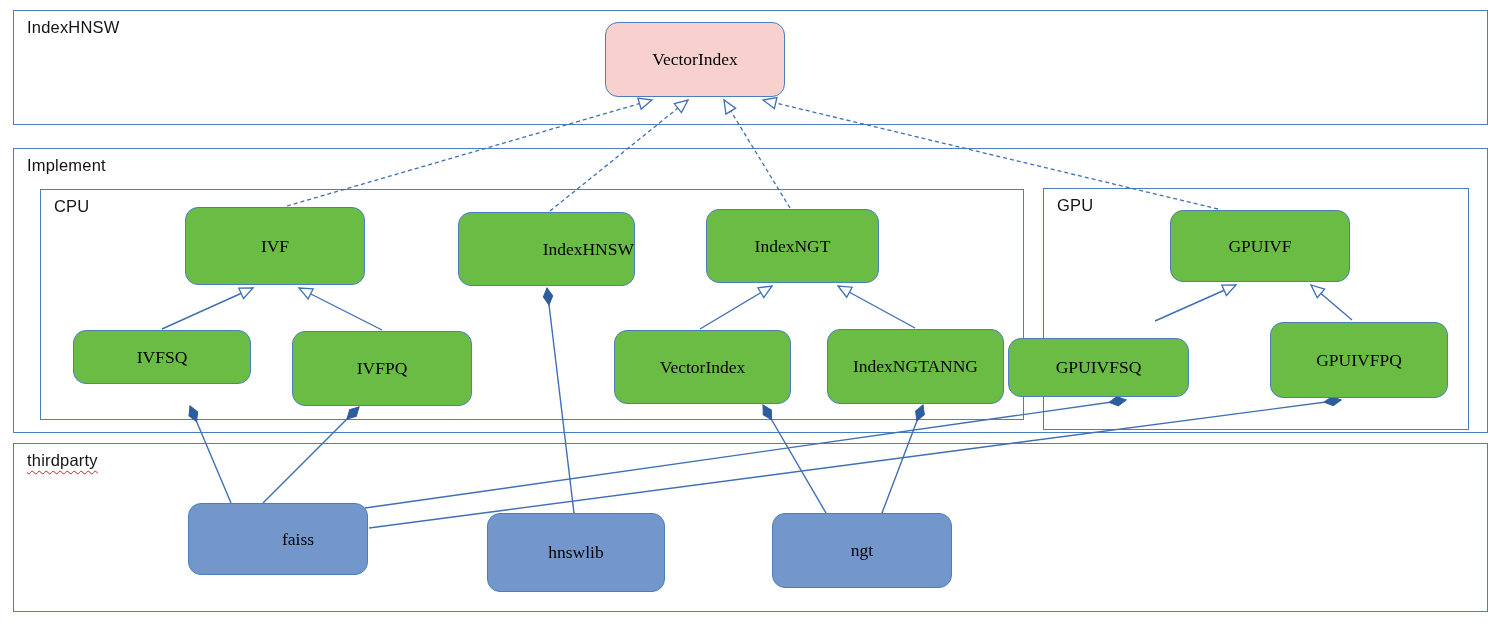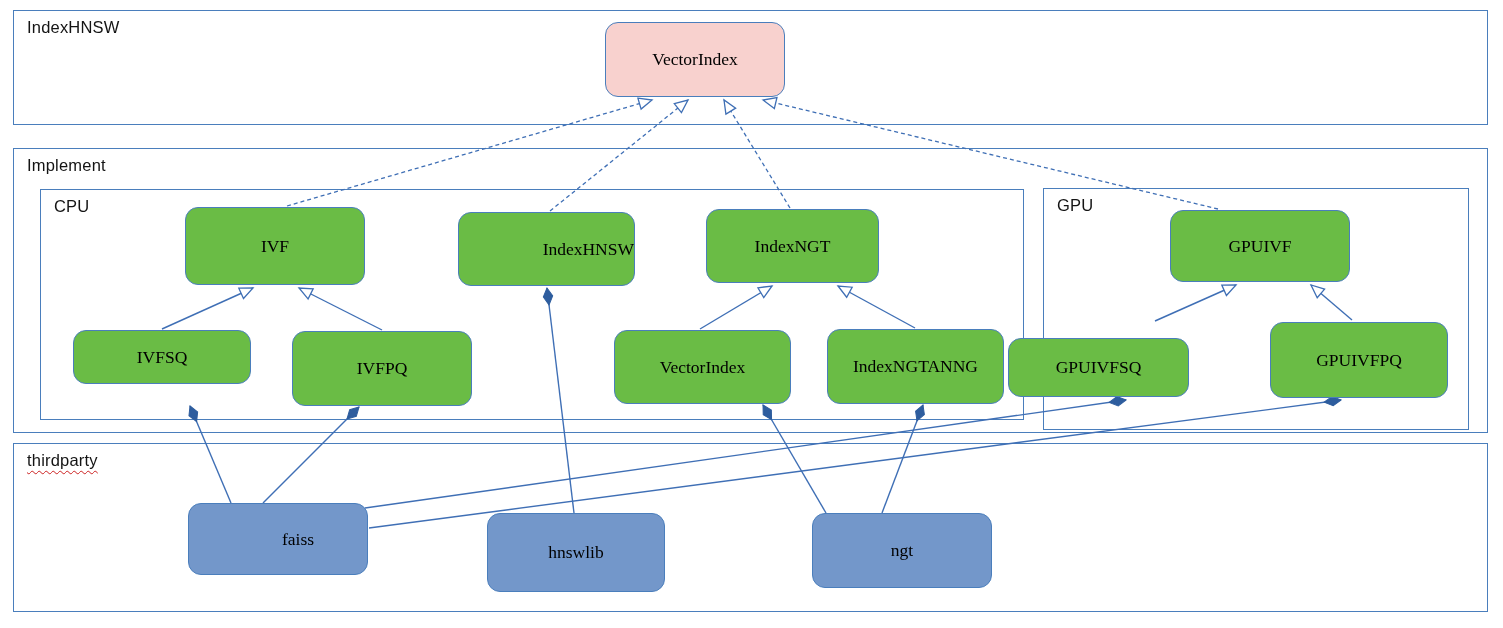--- a/index.html
+++ b/index.html
@@ -58,21 +58,21 @@
   #n-indexngt    {left:706px; top:209px; width:173px;height:74px;}
   #n-gpuivf      {left:1170px;top:210px; width:180px;height:72px;}
   #n-ivfsq       {left:73px;  top:330px; width:178px;height:54px;}
   #n-ivfpq       {left:292px; top:331px; width:180px;height:75px;}
   #n-indexngtonng{left:614px; top:330px; width:177px;height:74px;}
   #n-indexngtanng{left:827px; top:329px; width:177px;height:75px;}
   #n-gpuivfsq    {left:1008px;top:322px; width:181px;height:59px;margin-top:16px;}
   #n-gpuivfpq    {left:1270px;top:322px; width:178px;height:76px;}
   #n-faiss       {left:188px; top:503px; width:180px;height:72px;padding-left:40px;}
   #n-hnswlib     {left:487px; top:513px; width:178px;height:79px;}
-  #n-ngt         {left:772px; top:513px; width:180px;height:75px;margin-left:40px;}
+  #n-ngt         {left:772px; top:513px; width:180px;height:75px;}
 </style>
 </head>
 <body>
 
 <div id="canvas">
 
   <div class="container" id="c-interface">
     <span class="container-label">IndexHNSW</span>
   </div>
   <div class="container" id="c-implement">

